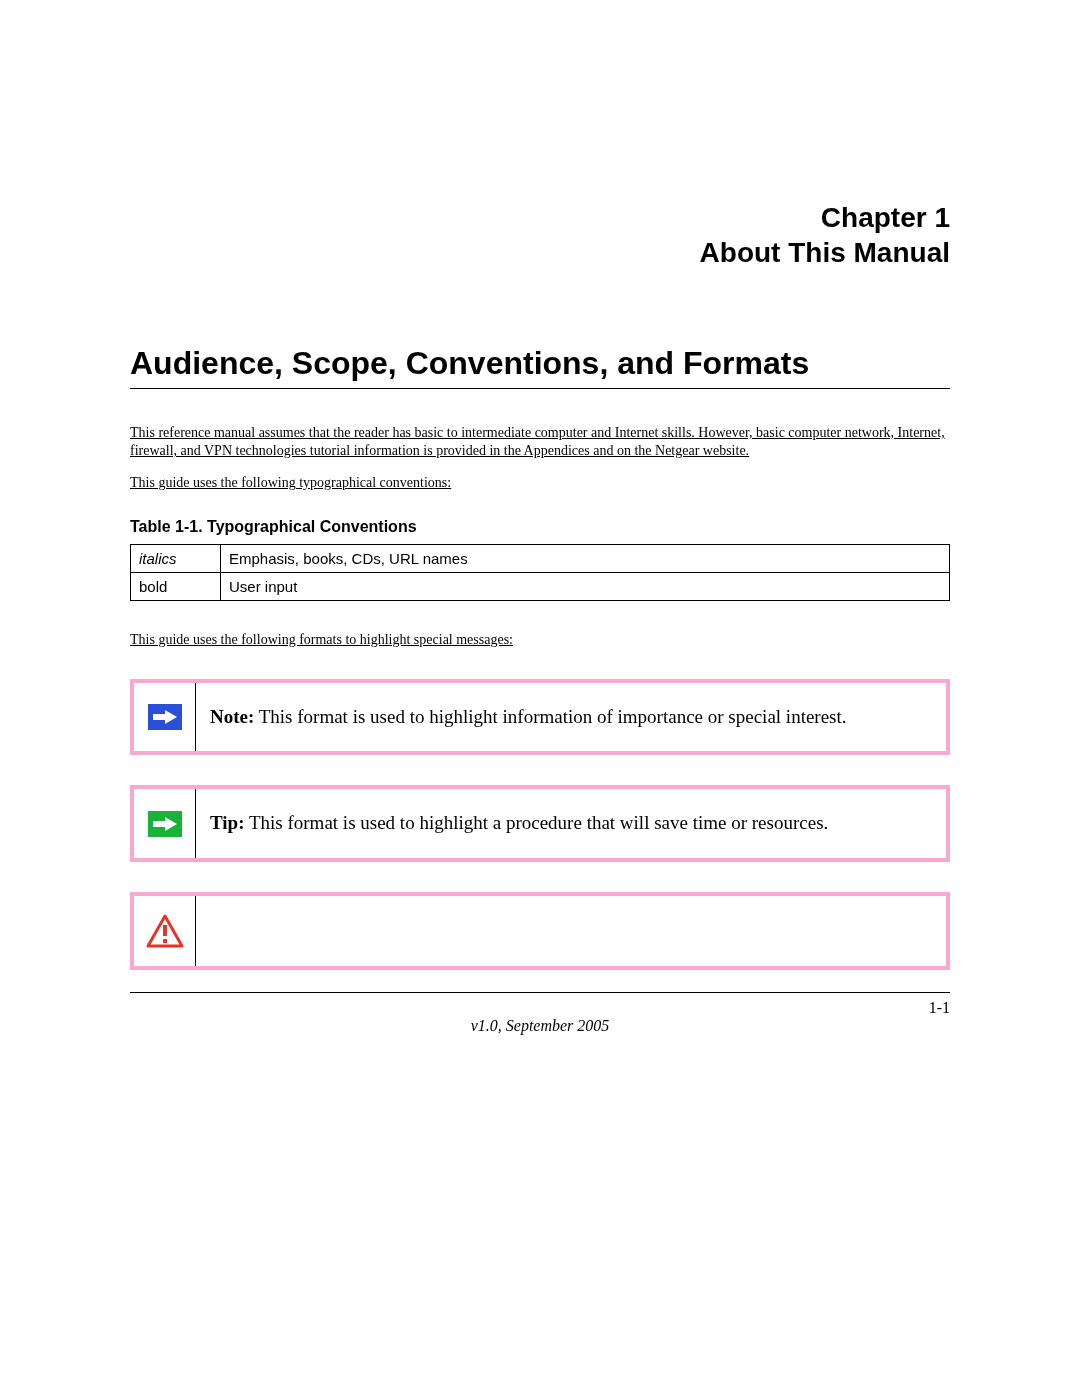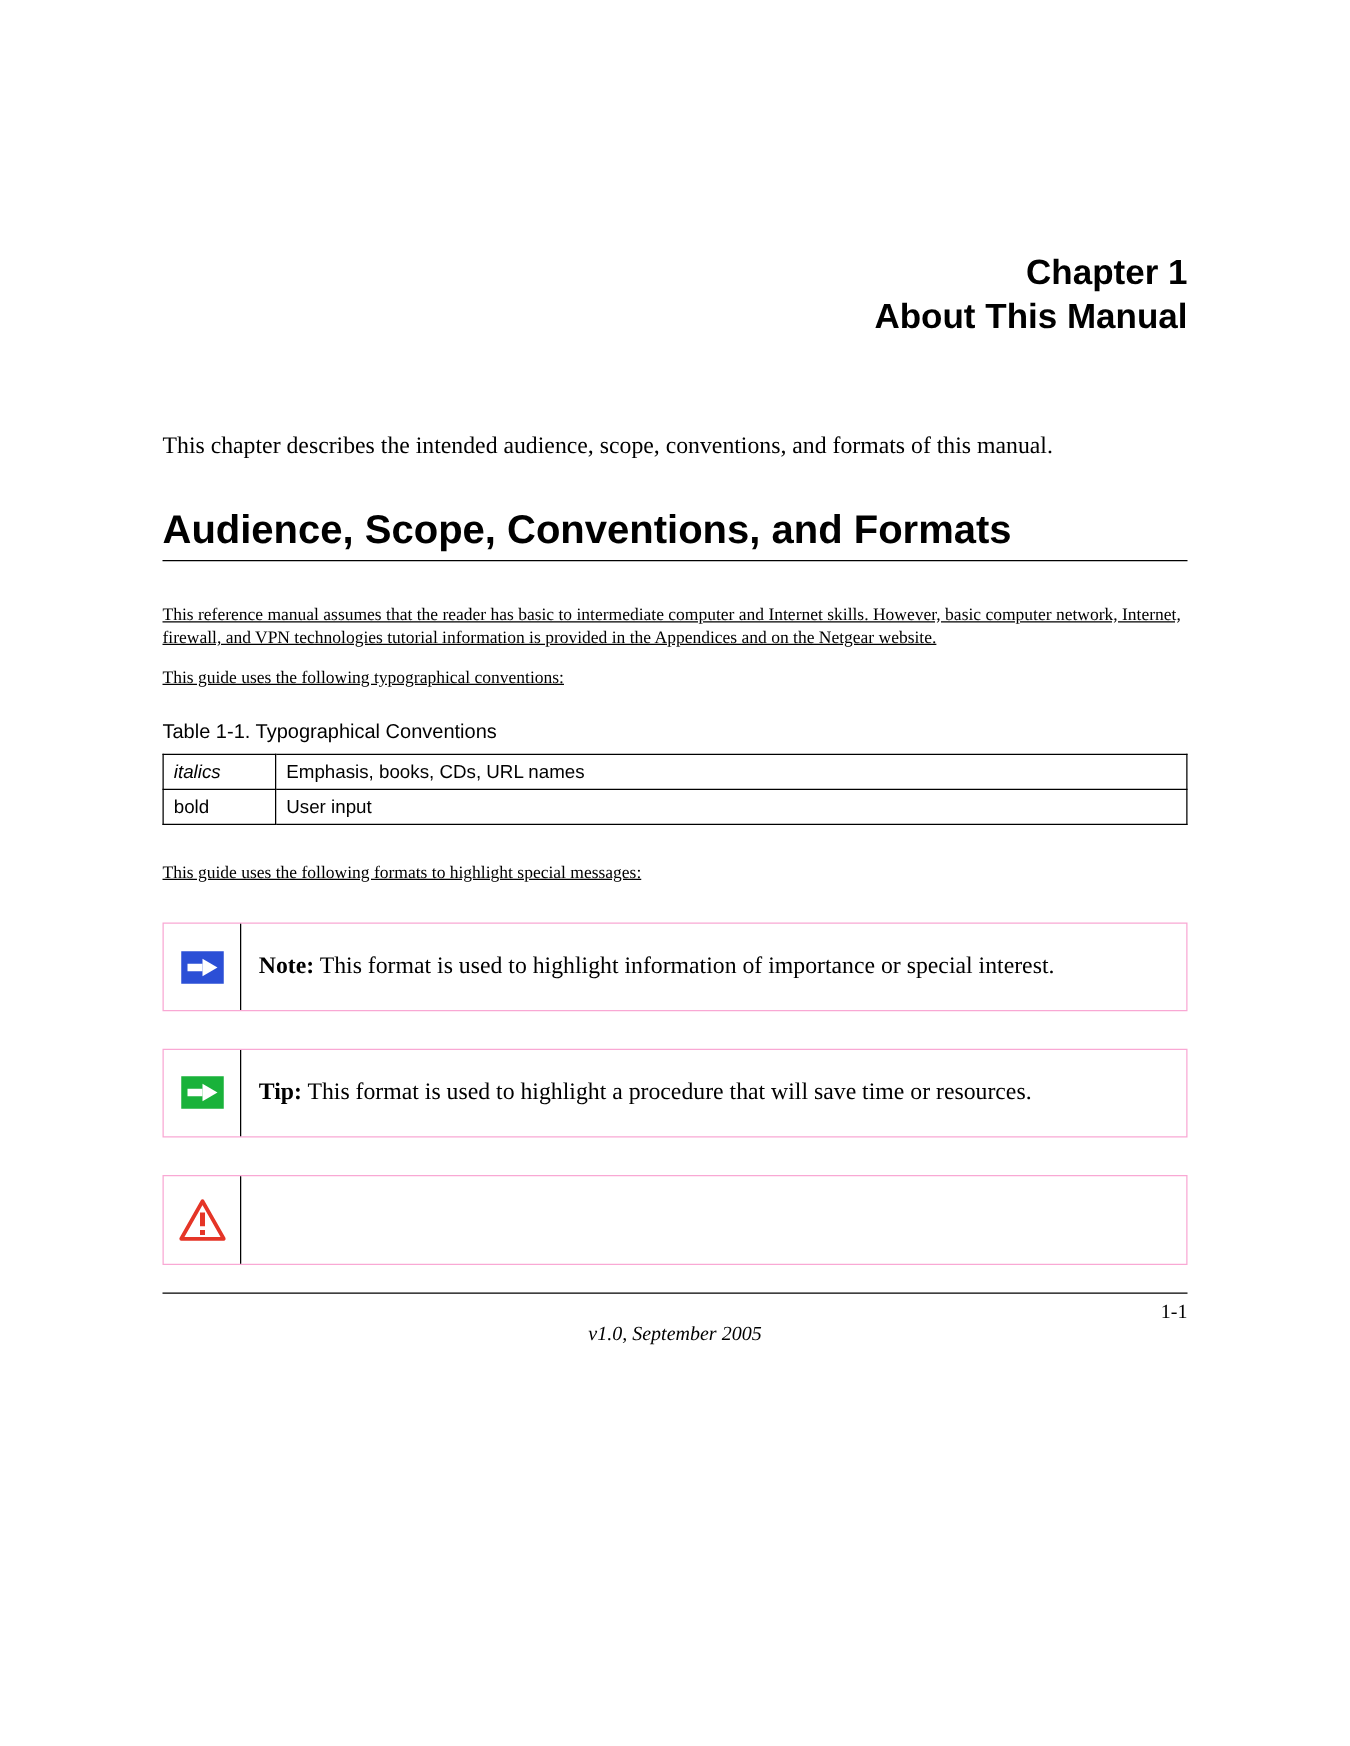--- a/index.html
+++ b/index.html
@@ -37,21 +37,21 @@
     margin-bottom: 35px;
   }
   .body-text {
     font-size: 14px;
     line-height: 1.3;
     margin-bottom: 14px;
     text-decoration: underline;
   }
   .table-caption {
     font-family: Arial, Helvetica, sans-serif;
-    font-weight: normal;
+    font-weight: bold;
     font-size: 16px;
     margin-top: 25px;
     margin-bottom: 8px;
   }
   table.conv {
     width: 100%;
     border-collapse: collapse;
     font-family: Arial, Helvetica, sans-serif;
     font-size: 15px;
     margin-bottom: 30px;
@@ -59,21 +59,21 @@
   table.conv td {
     border: 1px solid #000;
     padding: 5px 8px;
     vertical-align: middle;
     margin-left: 16px;
   }
   table.conv td.col1 { width: 90px; }
   .italics { font-style: italic; }
   .fixed { font-family: "Courier New", Courier, monospace; }
   .callout {
-    border: 1px solid #f9a8d4;
+    border: 4px solid #f9a8d4;
     display: flex;
     margin-top: 30px;
     width: 100%;
   }
   .callout .icon-cell {
     width: 62px;
     border-right: 1px solid #000;
     display: flex;
     align-items: center;
     justify-content: center;
@@ -116,21 +116,20 @@
 </head>
 <body>
 
 <div class="page">
 
   <div class="chapter-heading">
     <div>Chapter 1</div>
     <div>About This Manual</div>
   </div>
 
-  <p class="intro">This chapter describes the intended audience, scope, conventions, and formats of this manual.</p>
 
   <h2 class="section-heading">Audience, Scope, Conventions, and Formats</h2>
 
   <p class="body-text">This reference manual assumes that the reader has basic to intermediate computer and Internet skills. However, basic computer network, Internet, firewall, and VPN technologies tutorial information is provided in the Appendices and on the Netgear website.</p>
 
   <p class="body-text">This guide uses the following typographical conventions:</p>
 
   <div class="table-caption">Table 1-1. Typographical Conventions</div>
 
   <table class="conv">

